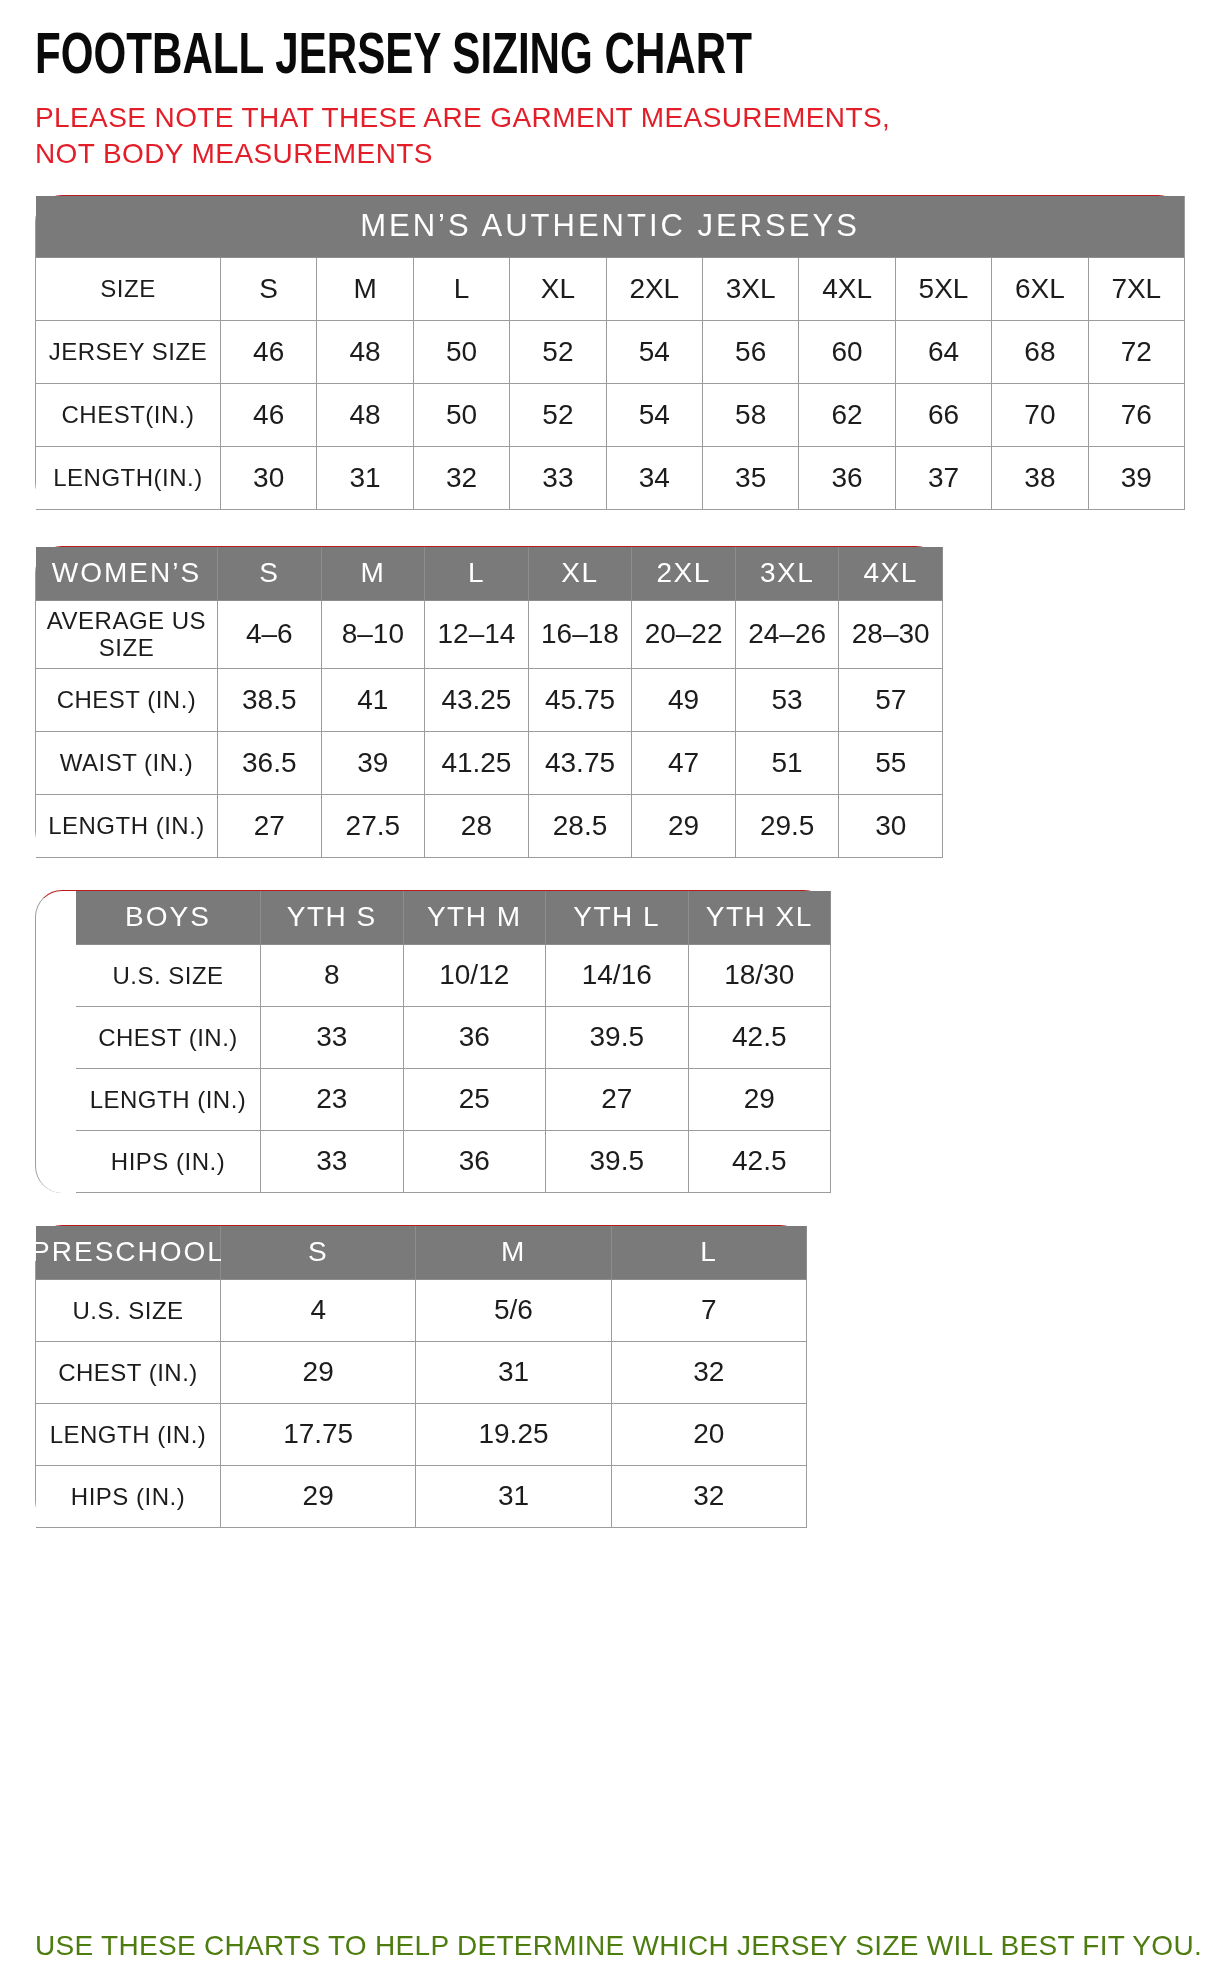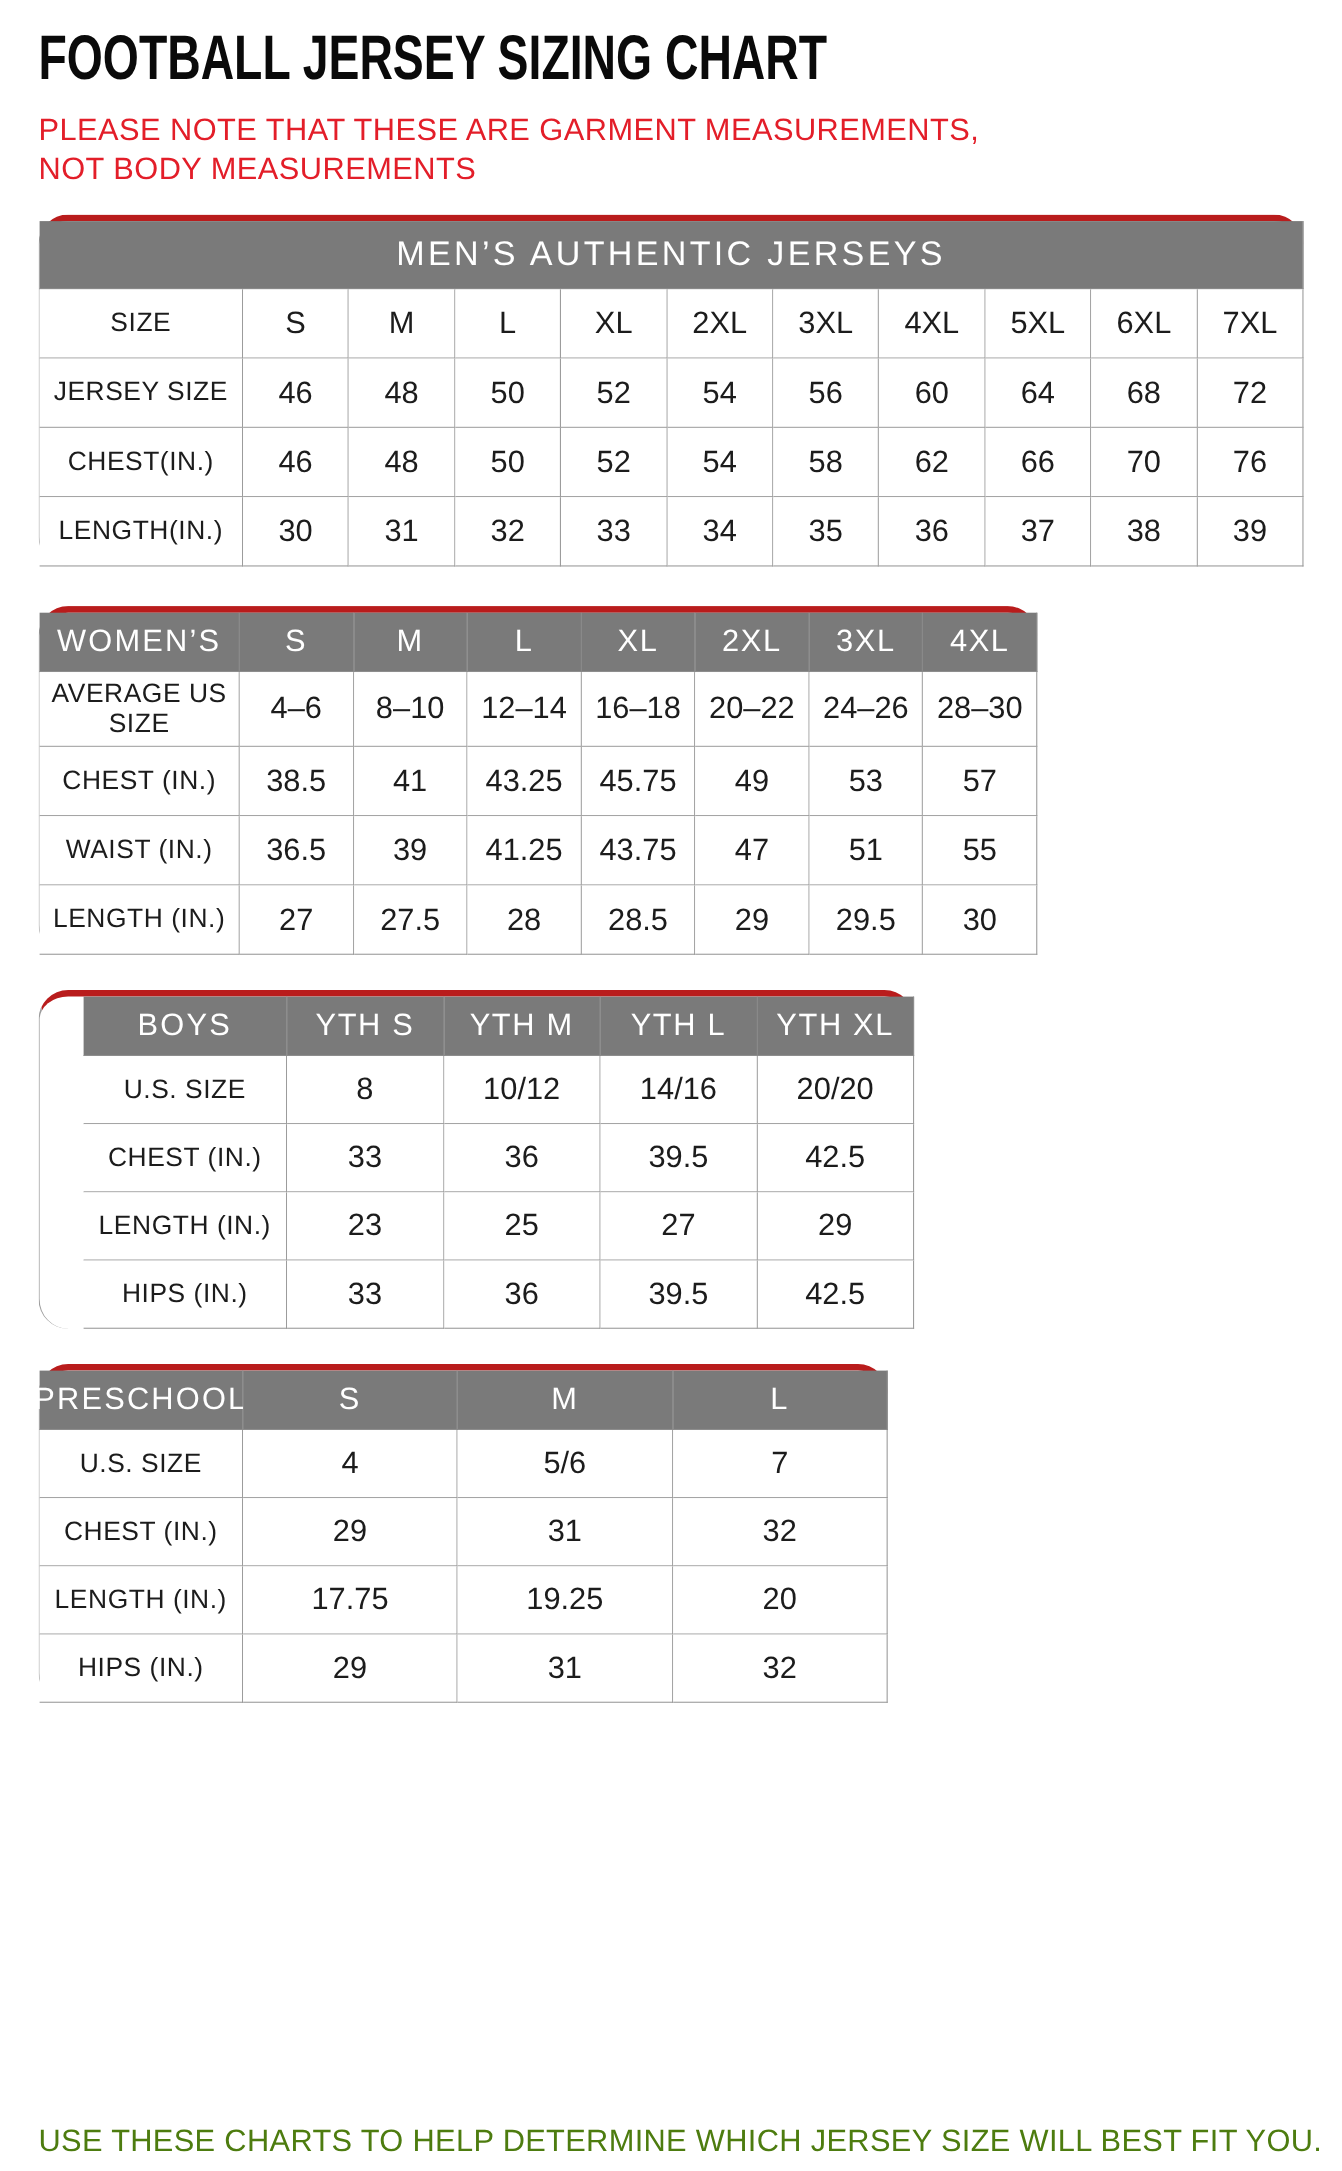--- a/index.html
+++ b/index.html
@@ -15,21 +15,21 @@
     font-size:54px; font-weight:bold; color:#0a0a0a;
     white-space:nowrap; letter-spacing:0px;
     transform:scale(0.78,1.06); transform-origin:left top;
     margin-bottom:6px;
   }
   .note {
     color:#e31e29; font-size:28px; line-height:1.3;
     max-width:890px; letter-spacing:0.4px; margin:18px 0 22px 0;
   }
 
-  .tbl { border-top:6px solid #b91c1c; border-left:1px solid #9c9c9c;border-radius:27px; }
+  .tbl { border-top:1px solid #b91c1c; border-left:1px solid #9c9c9c;border-radius:27px; }
   .tbl.men { width:1150px; margin-bottom:36px; }
   .tbl.women { width:908px; margin-bottom:32px; }
   .tbl.boys { width:796px; margin-bottom:32px; }
   .tbl.preschool { width:772px; }
 
   .ttitle {
     background:#7a7a7a; color:#ffffff; height:62px;
     display:flex; align-items:center; justify-content:center;
     font-size:31px; letter-spacing:3px;
     border-right:1px solid #9c9c9c; border-bottom:1px solid #8d8d8d;
@@ -185,21 +185,21 @@
         <div class="hcell">YTH S</div>
         <div class="hcell">YTH M</div>
         <div class="hcell">YTH L</div>
         <div class="hcell">YTH XL</div>
       </div>
       <div class="trow">
         <div class="tcell lbl">U.S. SIZE</div>
         <div class="tcell">8</div>
         <div class="tcell">10/12</div>
         <div class="tcell">14/16</div>
-        <div class="tcell">20/20</div>
+        <div class="tcell">18/30</div>
       </div>
       <div class="trow">
         <div class="tcell lbl">CHEST (IN.)</div>
         <div class="tcell">33</div>
         <div class="tcell">36</div>
         <div class="tcell">39.5</div>
         <div class="tcell">42.5</div>
       </div>
       <div class="trow">
         <div class="tcell lbl">LENGTH (IN.)</div>

